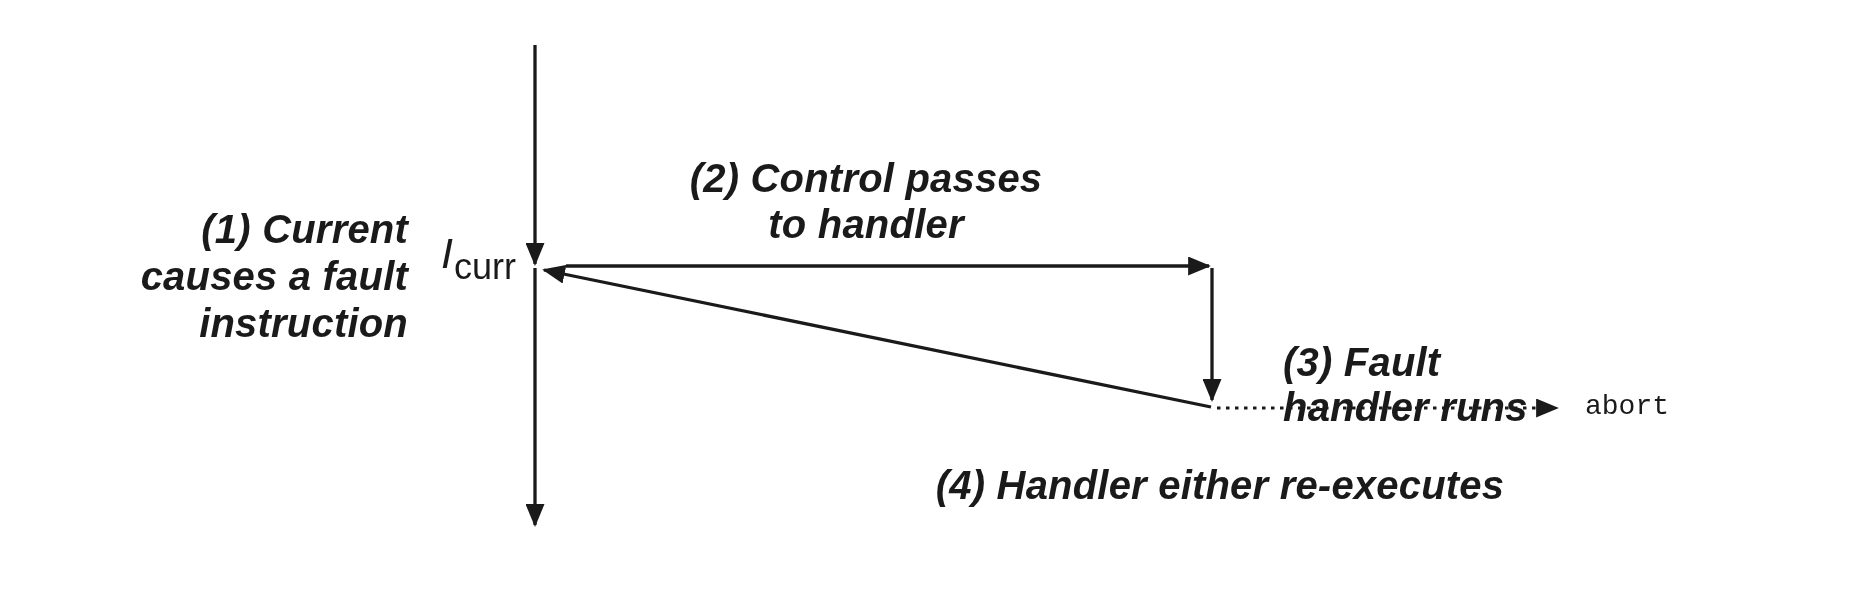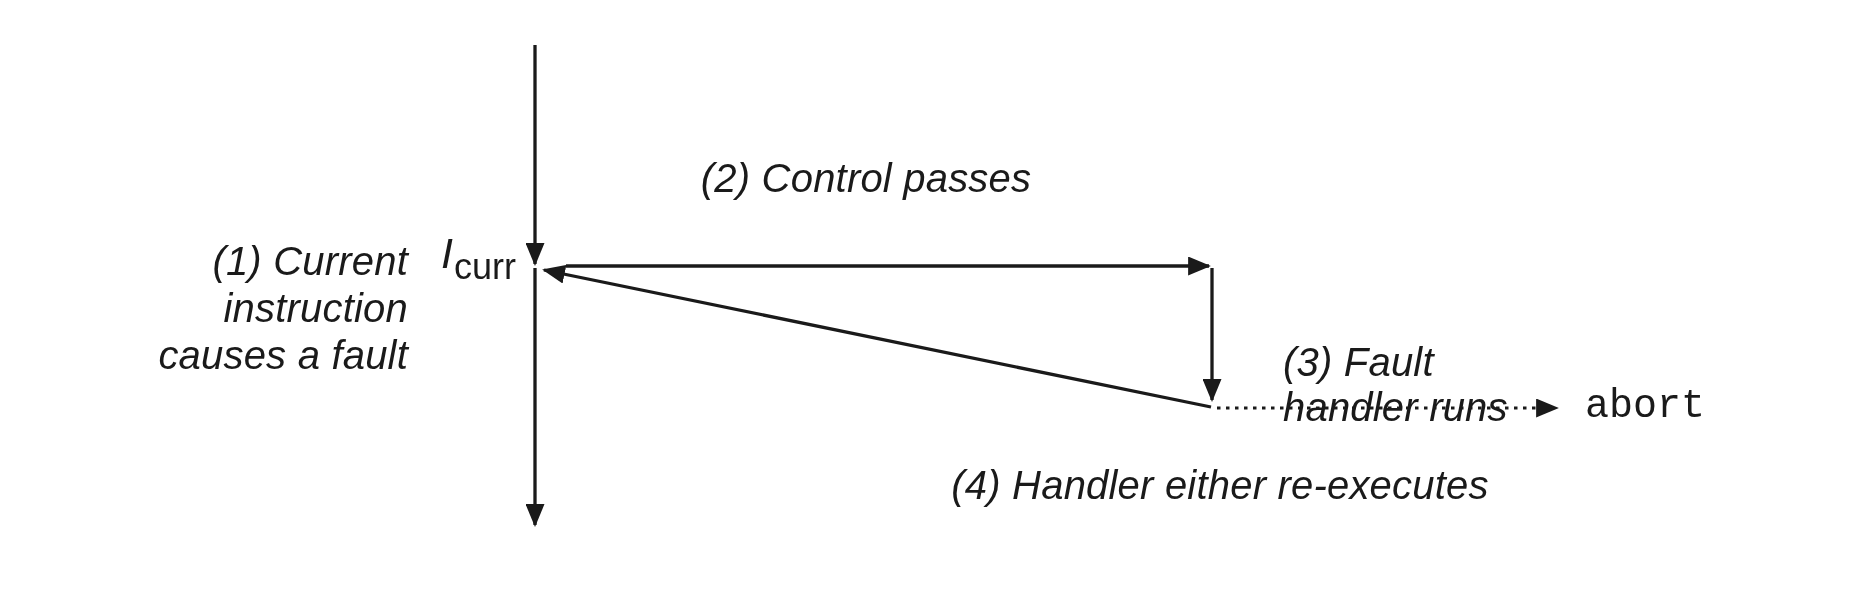--- a/index.html
+++ b/index.html
@@ -18,31 +18,30 @@
   }
   #arrow-layer {
     position: absolute;
     left: 0;
     top: 0;
   }
   .caption {
     position: absolute;
     font-style: italic;
     font-size: 40px;
-    font-weight: 400;
+    font-weight: 700;
     white-space: nowrap;
     letter-spacing: 0.2px;
   }
   .caption div { white-space: nowrap; }
   #step1 {
     right: 1456px;
     top: 206px;
     line-height: 47px;
     text-align: right;
-    margin-top: 32px;
   }
   #step2 {
     left: 566px;
     width: 600px;
     top: 155px;
     line-height: 46px;
     text-align: center;
   }
   #step3 {
     left: 1283px;
@@ -76,21 +75,21 @@
     position: relative;
     top: 11px;
     left: 1px;
   }
   #abort-label {
     position: absolute;
     left: 1585px;
     top: 387px;
     font-family: "Liberation Mono", monospace;
     font-style: normal;
-    font-size: 40px;
+    font-size: 28px;
     line-height: 40px;
     letter-spacing: 0px;
   }
 </style>
 </head>
 <body>
 
 <div id="stage">
 
   <svg id="arrow-layer" width="1864" height="600" viewBox="0 0 1864 600">
@@ -108,30 +107,31 @@
 
     <line x1="1212" y1="268" x2="1212" y2="400" stroke="#1a1a1a" stroke-width="3.3" marker-end="url(#ah)"></line>
 
     <line x1="1211" y1="407" x2="544" y2="270" stroke="#1a1a1a" stroke-width="3.3" marker-end="url(#ah)"></line>
 
     <line x1="1217" y1="408" x2="1557" y2="408" stroke="#1a1a1a" stroke-width="3" stroke-dasharray="3.5 5.5" marker-end="url(#ah)"></line>
   </svg>
 
   <div id="step1" class="caption">
     <div>(1) Current</div>
+    <div>causes a fault</div>
     <div>instruction</div>
-    <div>causes a fault</div>
   </div>
 
   <div id="icurr">
     <span class="base">I</span><span class="sub">curr</span>
   </div>
 
   <div id="step2" class="caption">
     <div>(2) Control passes</div>
+    <div>to handler</div>
   </div>
 
   <div id="step3" class="caption">
     <div>(3) Fault</div>
     <div>handler runs</div>
   </div>
 
   <div id="step4" class="caption">
     <div>(4) Handler either re-executes</div>
   </div>

